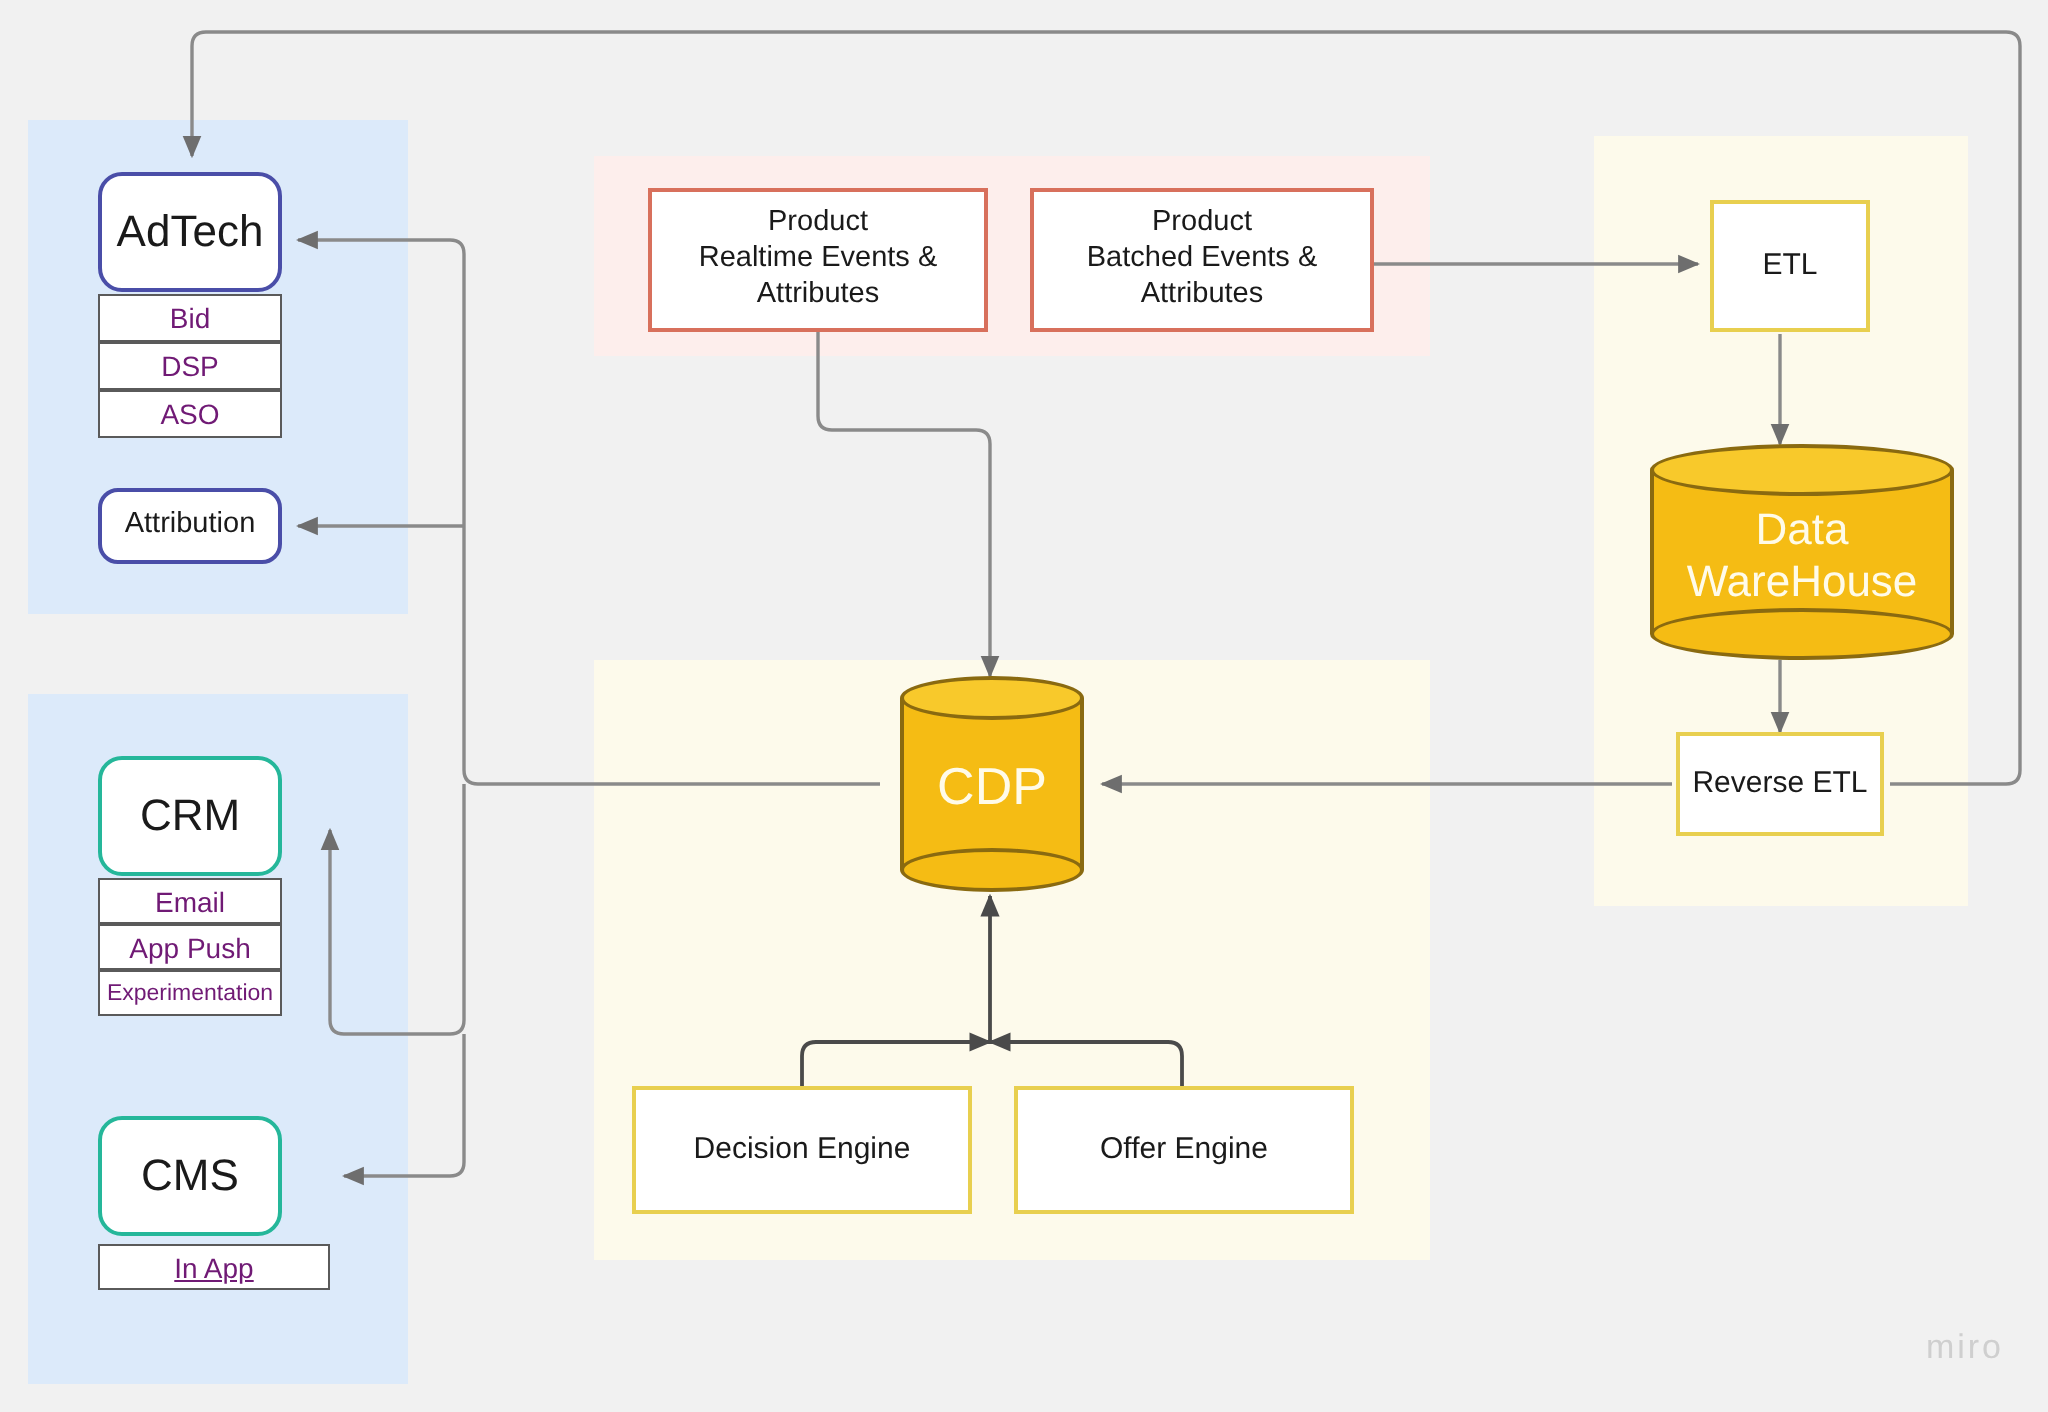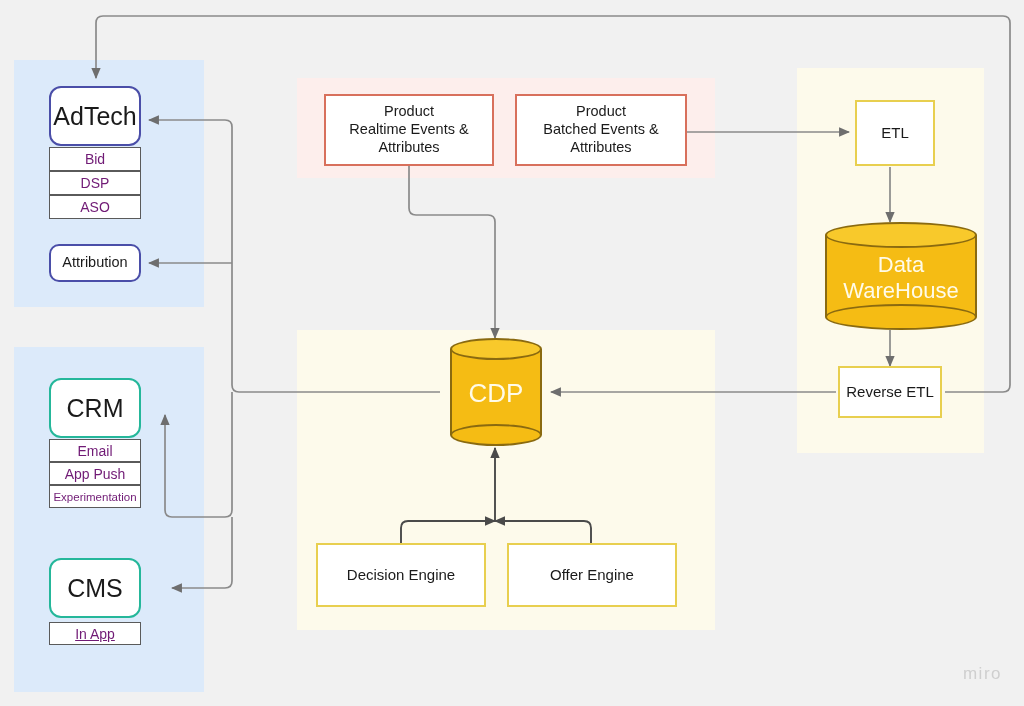--- a/index.html
+++ b/index.html
@@ -18,21 +18,21 @@
   .region-product{left:297px;top:78px;width:418px;height:100px;background:#fdeeec;}
   .region-cdp{left:297px;top:330px;width:418px;height:300px;background:#fdfaeb;}
   .region-dwh{left:797px;top:68px;width:187px;height:385px;background:#fdfaeb;}
 
   
   .node{position:absolute;background:#ffffff;box-sizing:border-box;
         display:flex;align-items:center;justify-content:center;
         text-align:center;color:#1a1a1a;line-height:1.22;}
 
   
-  .card{border-radius:12px;font-size:25px;}
+  .card{border-radius:12px;font-size:22px;}
   .card-blue{border:2px solid #4a4ea8;}
   .card-teal{border:2px solid #25b79a;}
 
   
   .subrow{position:absolute;background:#fff;border:1px solid #5a5a5a;
           box-sizing:border-box;display:flex;align-items:center;
           justify-content:center;font-size:14px;color:#701a75;}
   .subrow.small{font-size:11.5px;}
 
   
@@ -136,21 +136,21 @@
   <div class="subrow" style="left:49px;top:462px;width:92px;height:23px;">
     <span>App Push</span>
   </div>
   <div class="subrow small" style="left:49px;top:485px;width:92px;height:23px;">
     <span>Experimentation</span>
   </div>
 
   <div class="node card card-teal" style="left:49px;top:558px;width:92px;height:60px;">
     <span>CMS</span>
   </div>
-  <div class="subrow" style="left:49px;top:622px;width:92px;height:23px;text-decoration:underline;">
+  <div class="subrow" style="left:49px;top:622px;width:116px;height:23px;text-decoration:underline;">
     <span>In App</span>
   </div>
 
   <div class="node box-red" style="left:324px;top:94px;width:170px;height:72px;white-space:pre-line;">
     <span>Product
 Realtime Events &amp;
 Attributes</span>
   </div>
   <div class="node box-red" style="left:515px;top:94px;width:172px;height:72px;white-space:pre-line;">
     <span>Product

